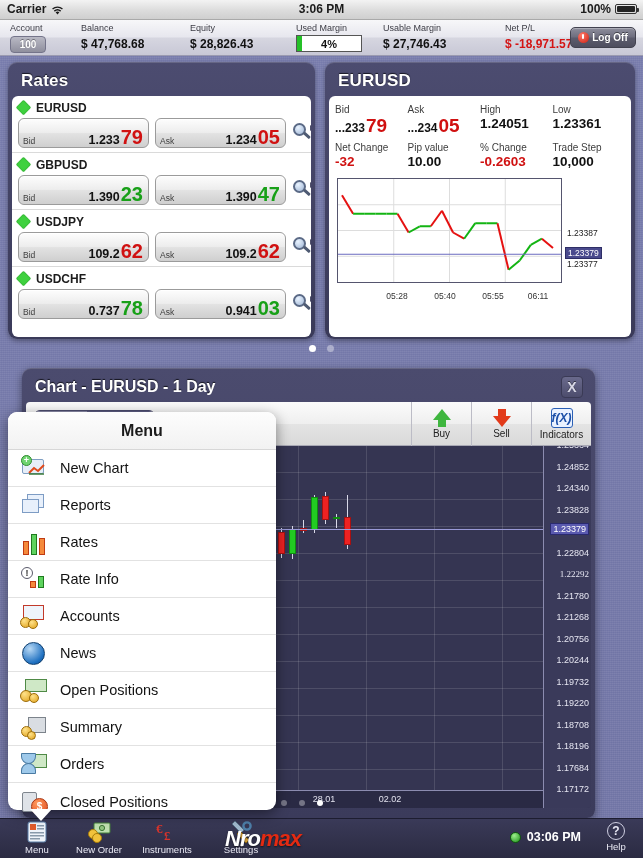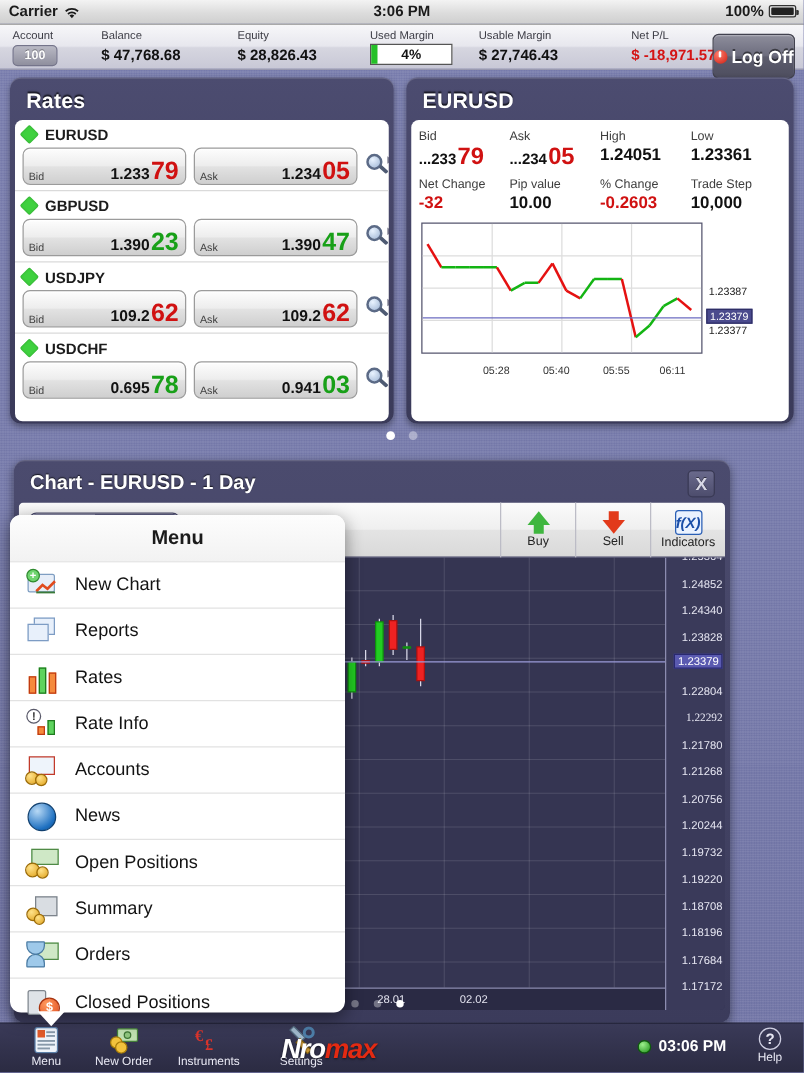--- a/index.html
+++ b/index.html
@@ -50,23 +50,23 @@
     display:flex; align-items:center; justify-content:center;
     text-shadow:0 -1px 0 rgba(0,0,0,.4);
   }
   .margin-box {
     margin-top:1px; width:66px; height:17px; background:#fff; border:1px solid #555;
     position:relative; display:flex; align-items:center; justify-content:center;
     font-size:11px; font-weight:bold; color:#111;
   }
   .margin-box .bar { position:absolute; left:0; top:0; bottom:0; width:5px; background:#25c028; }
   .logoff {
-    position:absolute; right:7px; top:7px; width:66px; height:36px; border-radius:5px;
+    position:absolute; right:7px; top:7px; width:66px; height:21px; border-radius:5px;
     background:linear-gradient(180deg,#8e8e9c 0%,#6d6d7e 48%,#5c5c6d 52%,#4e4e5f 100%);
-    border:1px solid #42424f; color:#fff; font-size:14px; font-weight:bold;
+    border:1px solid #42424f; color:#fff; font-size:10px; font-weight:bold;
     display:flex; align-items:center; justify-content:center; gap:3px;
     text-shadow:0 -1px 0 rgba(0,0,0,.5); box-shadow:inset 0 1px 0 rgba(255,255,255,.28);
   }
   .pwr { width:11px; height:11px; border-radius:50%; background:radial-gradient(circle at 35% 30%,#ff7b6b,#cc1f12); position:relative; }
   .pwr:after{content:"";position:absolute;left:4px;top:1.5px;width:2px;height:5px;background:#fff;border-radius:1px;}
 
   
   .panel {
     position:absolute; border-radius:9px;
     background:linear-gradient(180deg,#4c4c70 0%,#3a3a59 100%);
@@ -121,21 +121,21 @@
   .q-big .b { font-size:19px; font-weight:bold; line-height:19px; margin-left:1px; }
   .minichart { position:relative; margin-top:4px; height:130px; }
   .mc-plot { position:absolute; left:2px; top:2px; width:225px; height:105px; border:1px solid #55556e; background:#fff; }
   .mc-axis { position:absolute; left:0; bottom:2px; width:236px; height:16px; }
   .mc-tick { position:absolute; font-size:8.5px; color:#333; top:3px; transform:translateX(-50%); }
   .mc-ylab { position:absolute; font-size:8.5px; color:#222; left:232px; }
   .mc-cur { position:absolute; left:230px; font-size:8.5px; color:#fff; background:#4a4a8d;
             padding:0 2px; border:1px solid #2e2e66; }
 
   
-  #chartWin { position:absolute; left:11px; top:368px; width:573px; height:450px;
+  #chartWin { position:absolute; left:22px; top:368px; width:573px; height:450px;
     border-radius:9px 9px 8px 8px;
     background:linear-gradient(180deg,#4b4b6e 0%,#3b3b5b 100%);
     box-shadow:0 3px 8px rgba(0,0,0,.45), inset 0 1px 0 rgba(255,255,255,.14);
     padding:4px; }
   .cw-title { height:30px; display:flex; align-items:center; padding-left:9px; color:#fff;
               font-size:16px; font-weight:bold; text-shadow:0 -1px 1px rgba(0,0,0,.75); }
   .cw-close { position:absolute; right:12px; top:8px; width:22px; height:22px; border-radius:4px;
               background:linear-gradient(180deg,#6a6a8c,#4d4d6d); border:1px solid #3a3a55;
               color:#d9d9e6; font-size:14px; font-weight:bold; display:flex; align-items:center;
               justify-content:center; text-shadow:0 -1px 0 rgba(0,0,0,.5); }
@@ -398,21 +398,21 @@
         </div>
         <div class="rate-row">
           <div class="rate-name">
        <span class="diamond"></span>
        <span>USDCHF</span>
      </div>
      <div class="rate-cells">
        <div class="pricebtn">
        <span class="tag">Bid</span>
        <span class="num">
-         <span class="big3">0.695</span>
+         <span class="big3">0.737</span>
                 <span class="big2 up">78</span>
        </span>
      </div>
        <div class="pricebtn">
        <span class="tag">Ask</span>
        <span class="num">
          <span class="big3">0.941</span>
                 <span class="big2 up">03</span>
        </span>
      </div>

